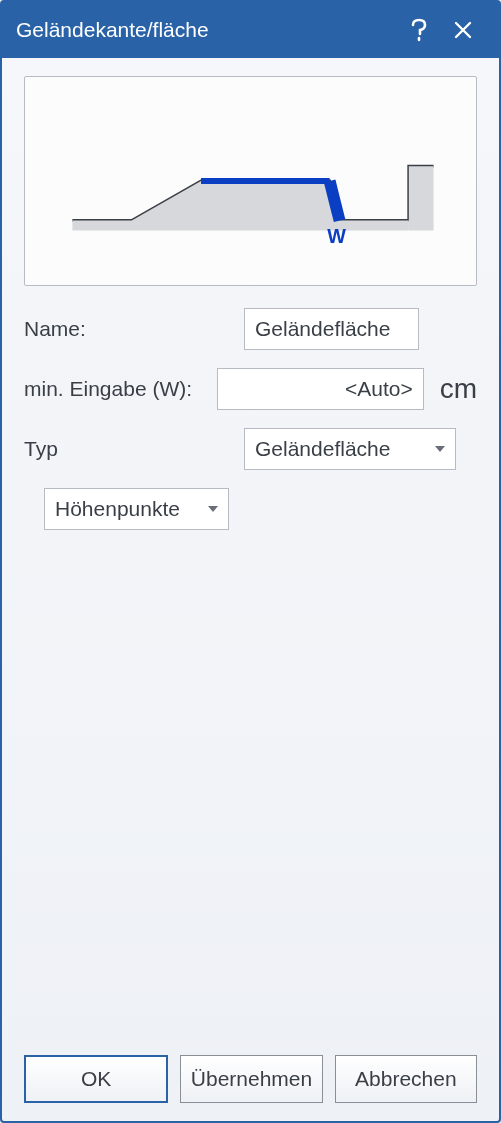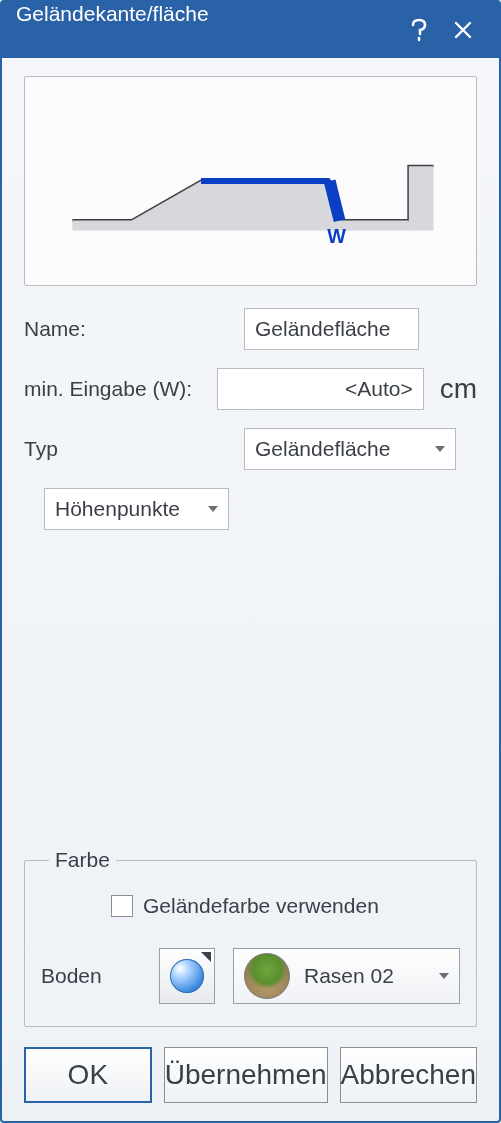--- a/index.html
+++ b/index.html
@@ -19,21 +19,21 @@
     border: 2px solid #2a62a7;
     border-radius: 4px;
     display: flex;
     flex-direction: column;
   }
   .titlebar {
     background: #2a62a7;
     color: #fff;
     height: 56px;
     display: flex;
-    align-items: flex-start;
+    align-items: center;
     padding: 0 14px;
   }
   .titlebar .title {
     flex: 1;
     font-size: 21px;
     font-weight: 400;
   }
   .titlebar .tb-btn {
     width: 44px;
     height: 56px;
@@ -211,24 +211,24 @@
     border-right: 5px solid transparent;
     border-top: 6px solid #6a6f77;
   }
   .button-bar {
     display: flex;
     gap: 12px;
     margin-top: 20px;
   }
   .btn {
     flex: 1;
-    height: 56px;
+    height: 48px;
     border: 1px solid #8a8f97;
     background: linear-gradient(to bottom,#ffffff,#eef1f5);
-    font-size: 28px;
+    font-size: 21px;
     color: #3a3f47;
     display: flex;
     align-items: center;
     justify-content: center;
     cursor: pointer;
   }
   .btn.primary {
     border: 2px solid #2a62a7;
   }
 </style>
@@ -289,41 +289,20 @@
         <div class="dropdown" style="margin-left:20px;width:185px">
           <div class="dd-text">Höhenpunkte</div>
           <div class="dd-arrow"></div>
         </div>
       </div>
 
     </div>
 
     <div class="spacer"></div>
 
-    <fieldset class="color-group">
-      <legend>Farbe</legend>
-
-      <div class="checkbox-row">
-        <div class="checkbox"></div>
-        <div class="checkbox-label">Geländefarbe verwenden</div>
-      </div>
-
-      <div class="ground-row">
-        <div class="ground-label">Boden</div>
-        <div class="sphere-btn">
-          <div class="corner"></div>
-          <div class="sphere"></div>
-        </div>
-        <div class="texture-dd">
-          <div class="tex-swatch"></div>
-          <div class="tex-label">Rasen 02</div>
-          <div class="tex-arrow"></div>
-        </div>
-      </div>
-    </fieldset>
 
     <div class="button-bar">
       <div class="btn primary">OK</div>
       <div class="btn">Übernehmen</div>
       <div class="btn">Abbrechen</div>
     </div>
 
   </div>
 </div>
 

